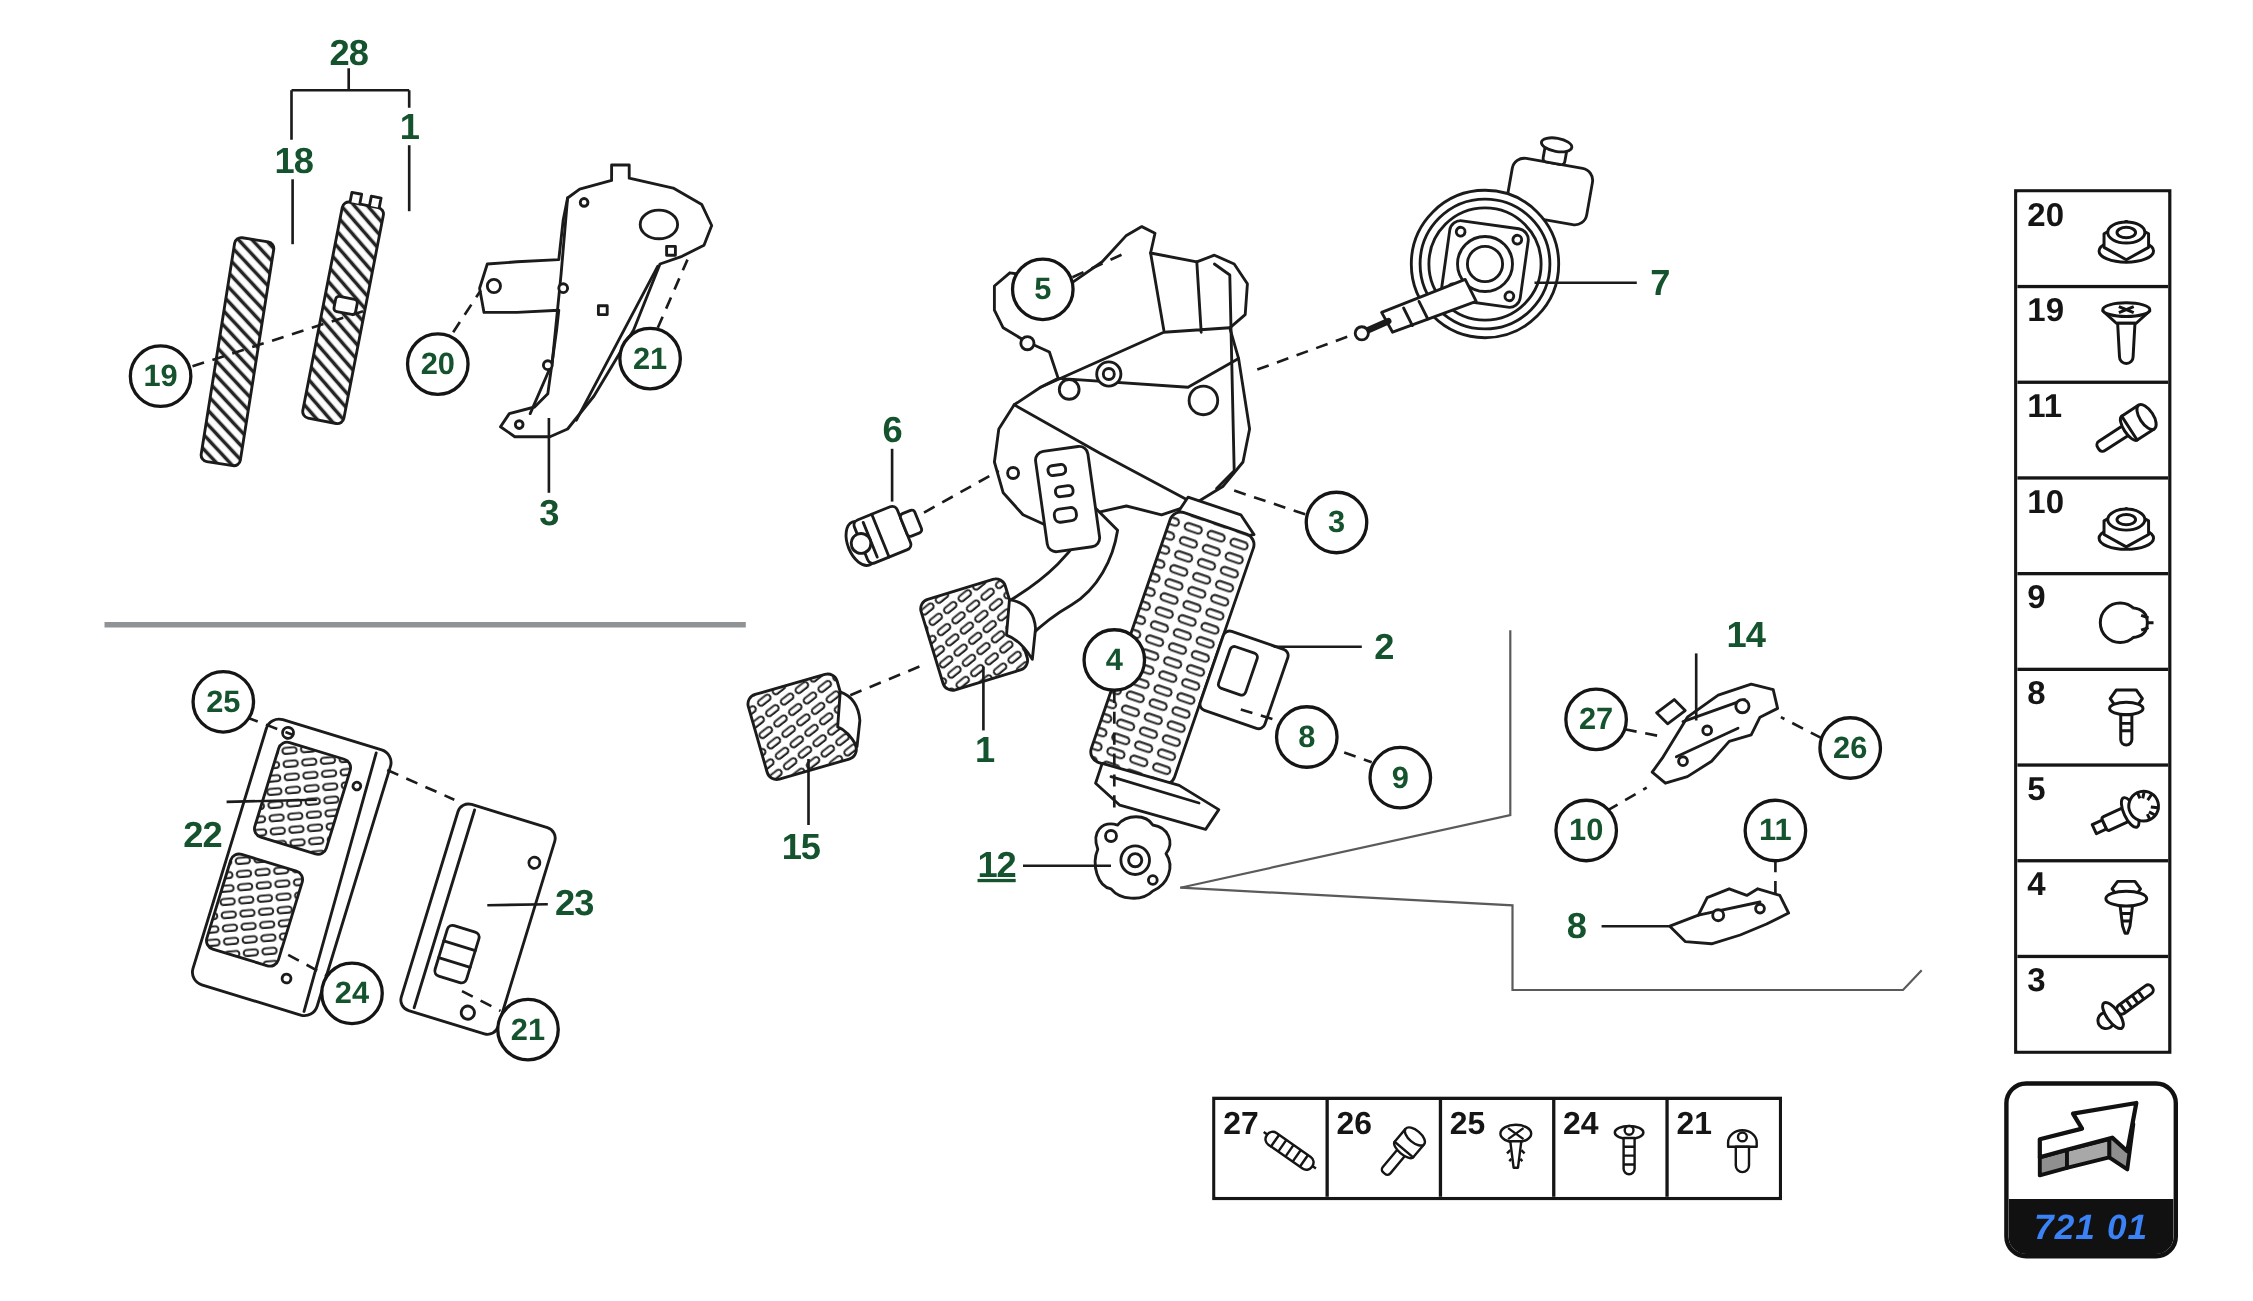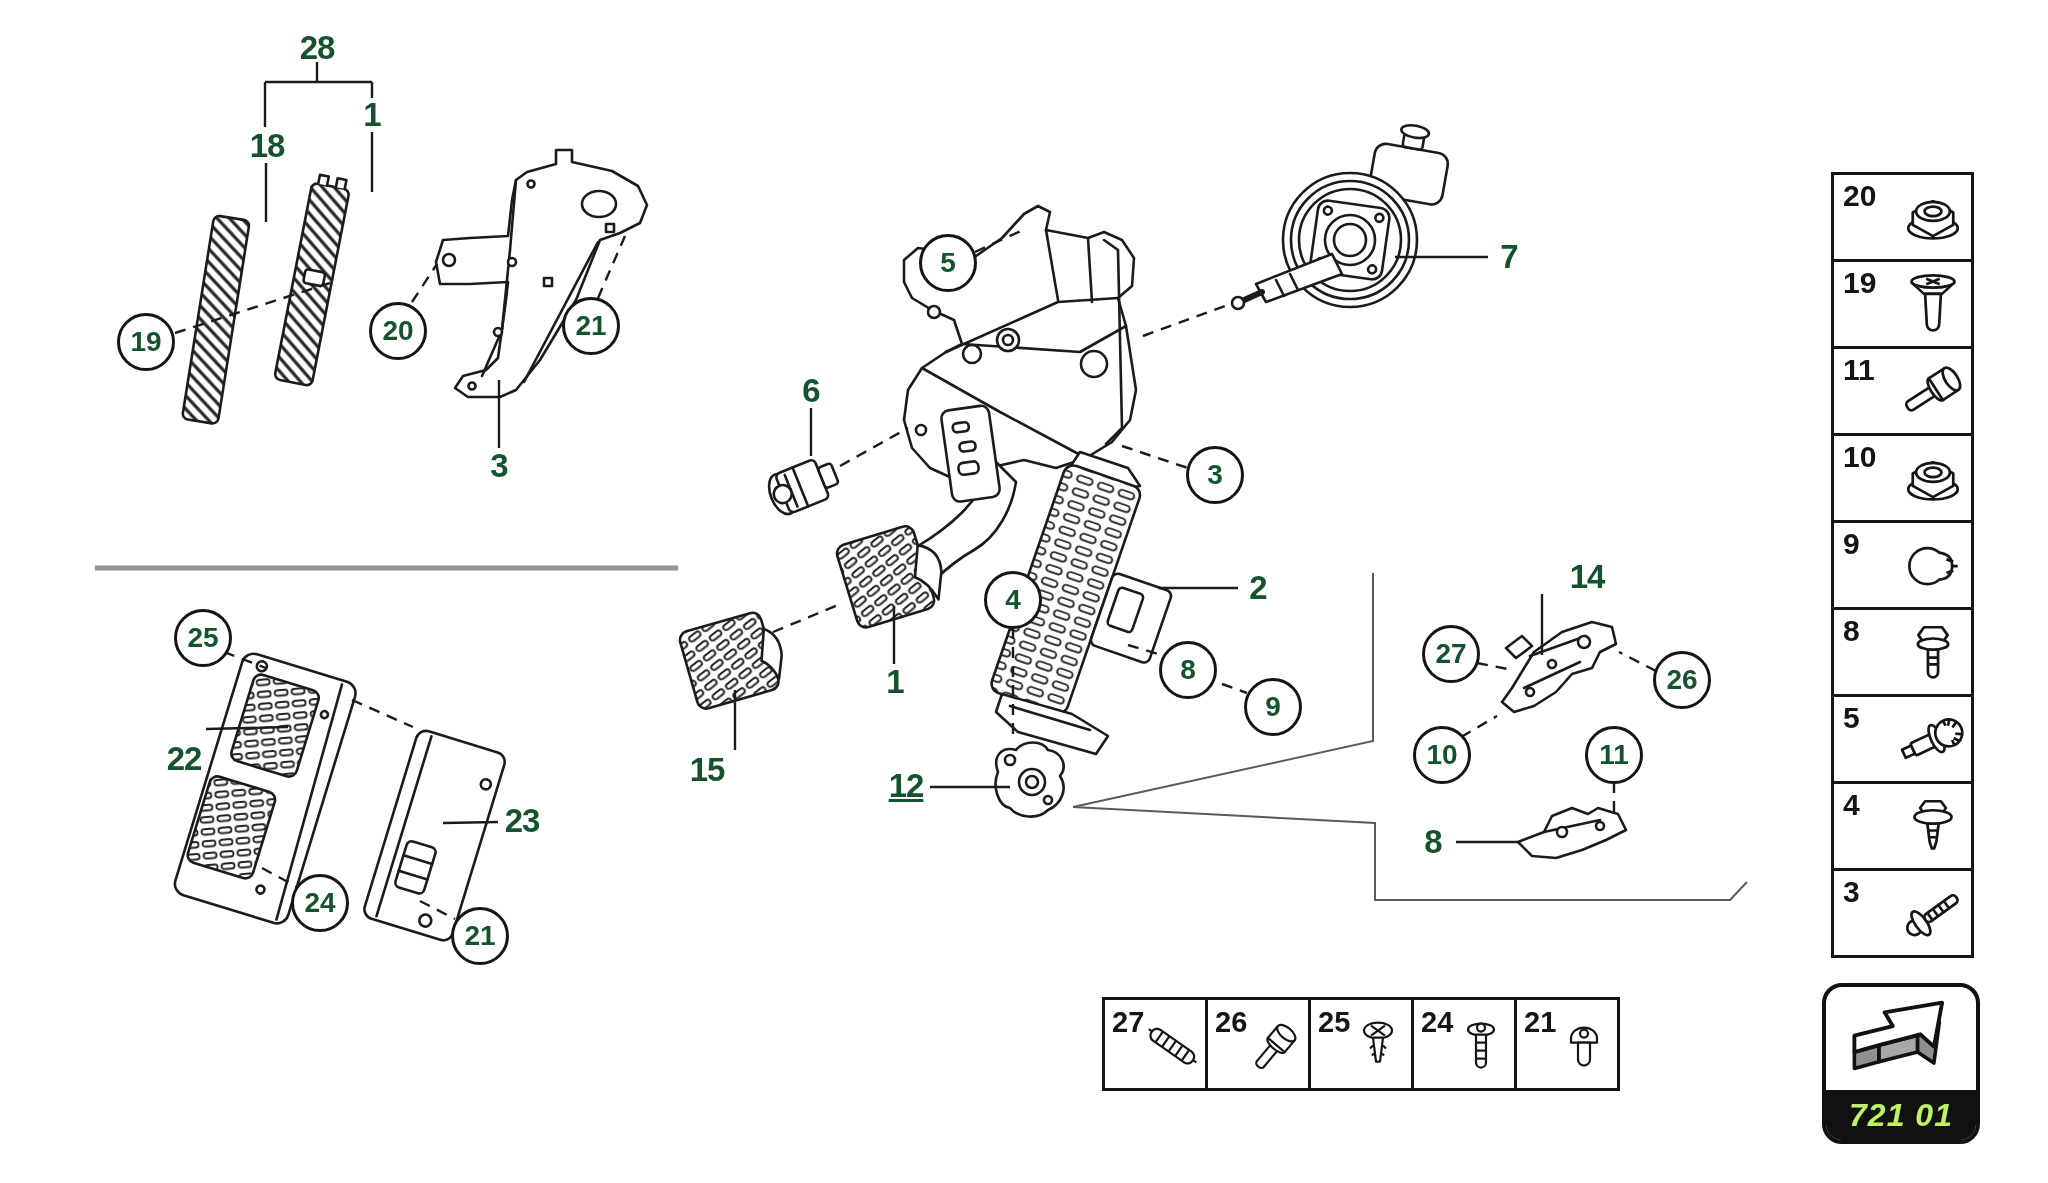--- a/index.html
+++ b/index.html
@@ -22,21 +22,21 @@
   
   .bstrip{position:absolute;left:1102px;top:997px;height:88px;border:3px solid #151515;
           display:flex;background:#fff;z-index:4;}
   .bcell{width:100px;border-left:3px solid #151515;position:relative;background:#fff;cursor:pointer;}
   .bcell:first-child{border-left:none;}
   .bcell .num{position:absolute;left:7px;top:6px;font-size:29px;font-weight:bold;color:#151515;}
   .bcell svg.fi{position:absolute;right:1px;top:50%;transform:translateY(-46%);}
   
   .pagecode{position:absolute;left:1822px;top:983px;width:150px;height:153px;border:4px solid #111;
             border-radius:20px;background:#fff;overflow:hidden;cursor:pointer;z-index:4;}
-  .pagecode .band{position:absolute;left:0;right:0;bottom:0;height:50px;background:#111;color:#bef264;
+  .pagecode .band{position:absolute;left:0;right:0;bottom:0;height:50px;background:#111;color:#3b82f6;
             font-weight:bold;font-style:italic;font-size:32px;display:flex;align-items:center;
             justify-content:center;letter-spacing:1px;}
   .pagecode svg{position:absolute;left:6px;top:2px;}
 </style>
 </head>
 <body>
 
 <div class="stage">
 
 <svg class="art" width="2048" height="1183" viewBox="0 0 2048 1183">
@@ -415,21 +415,21 @@
     <div class="callout plain" style="left: 499px; top: 466px;">3</div>
     <div class="callout circled" style="left: 948px; top: 263px;">5</div>
     <div class="callout plain" style="left: 811px; top: 391px;">6</div>
     <div class="callout plain" style="left: 1509px; top: 257px;">7</div>
     <div class="callout circled" style="left: 1215px; top: 475px;">3</div>
     <div class="callout plain" style="left: 1258px; top: 588px;">2</div>
     <div class="callout circled" style="left: 1013px; top: 600px;">4</div>
     <div class="callout circled" style="left: 1188px; top: 670px;">8</div>
     <div class="callout circled" style="left: 1273px; top: 707px;">9</div>
     <div class="callout plain" style="left: 895px; top: 682px;">1</div>
-    <div class="callout plain" style="left: 707px; top: 770px; text-align: center;">15</div>
+    <div class="callout plain" style="left: 728px; top: 770px; text-align: center;">15</div>
     <div class="callout plain" style="left: 906px; top: 786px; text-decoration: underline;">12</div>
     <div class="callout circled" style="left: 203px; top: 638px;">25</div>
     <div class="callout plain" style="left: 184px; top: 759px;">22</div>
     <div class="callout plain" style="left: 522px; top: 821px;">23</div>
     <div class="callout circled" style="left: 320px; top: 903px;">24</div>
     <div class="callout circled" style="left: 480px; top: 936px;">21</div>
     <div class="callout circled" style="left: 1451px; top: 654px;">27</div>
     <div class="callout plain" style="left: 1541px; top: 577px; margin-left: 46px;">14</div>
     <div class="callout circled" style="left: 1682px; top: 680px;">26</div>
     <div class="callout circled" style="left: 1442px; top: 755px;">10</div>

